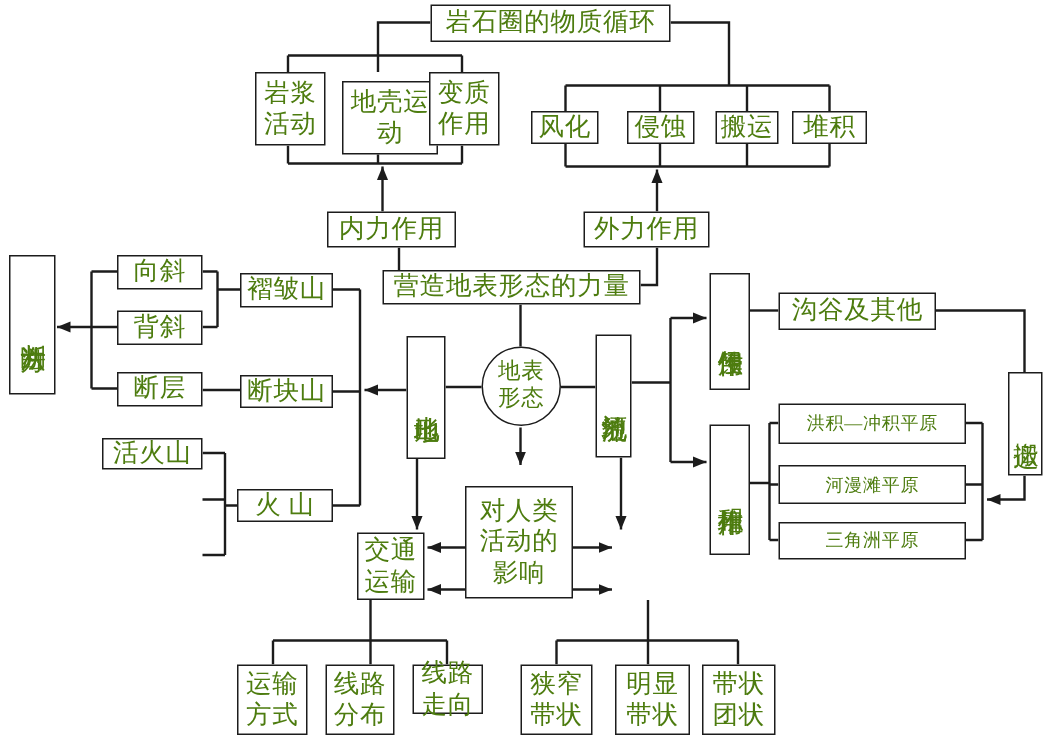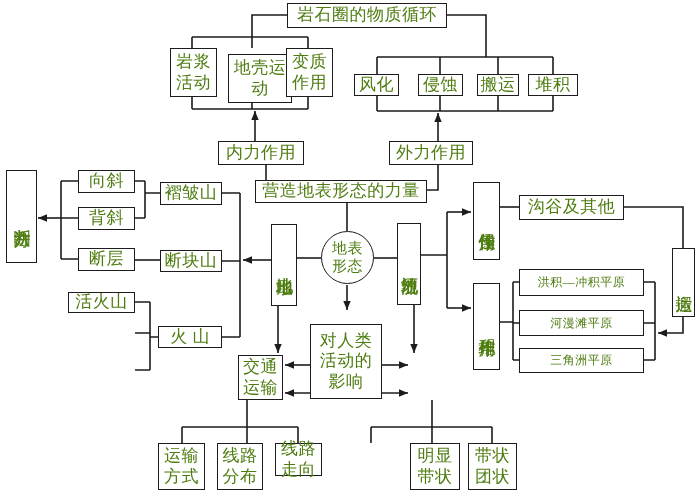--- a/index.html
+++ b/index.html
@@ -122,16 +122,17 @@
   <div class="box plain" style="left:519px;top:269px;width:125px;height:27px">洪积—冲积平原</div>
   <div class="box plain" style="left:519px;top:310px;width:125px;height:26px">河漫滩平原</div>
   <div class="box plain" style="left:519px;top:348px;width:125px;height:25px">三角洲平原</div>
 
   <div class="box impact" style="left:310px;top:324px;width:72px;height:75px">对人类活动的影响</div>
   <div class="box" style="left:238px;top:355px;width:45px;height:45px">交通运输</div>
 
   <div class="box" style="left:158px;top:443px;width:47px;height:47px">运输方式</div>
   <div class="box" style="left:217px;top:443px;width:46px;height:47px">线路分布</div>
   <div class="box" style="left:275px;top:443px;width:47px;height:33px">线路走向</div>
+  <div class="box" style="left:347px;top:443px;width:48px;height:47px">狭窄带状</div>
   <div class="box" style="left:410px;top:443px;width:50px;height:47px">明显带状</div>
   <div class="box" style="left:468px;top:443px;width:49px;height:47px">带状团状</div>
 
 </div>
 
 </body></html>

